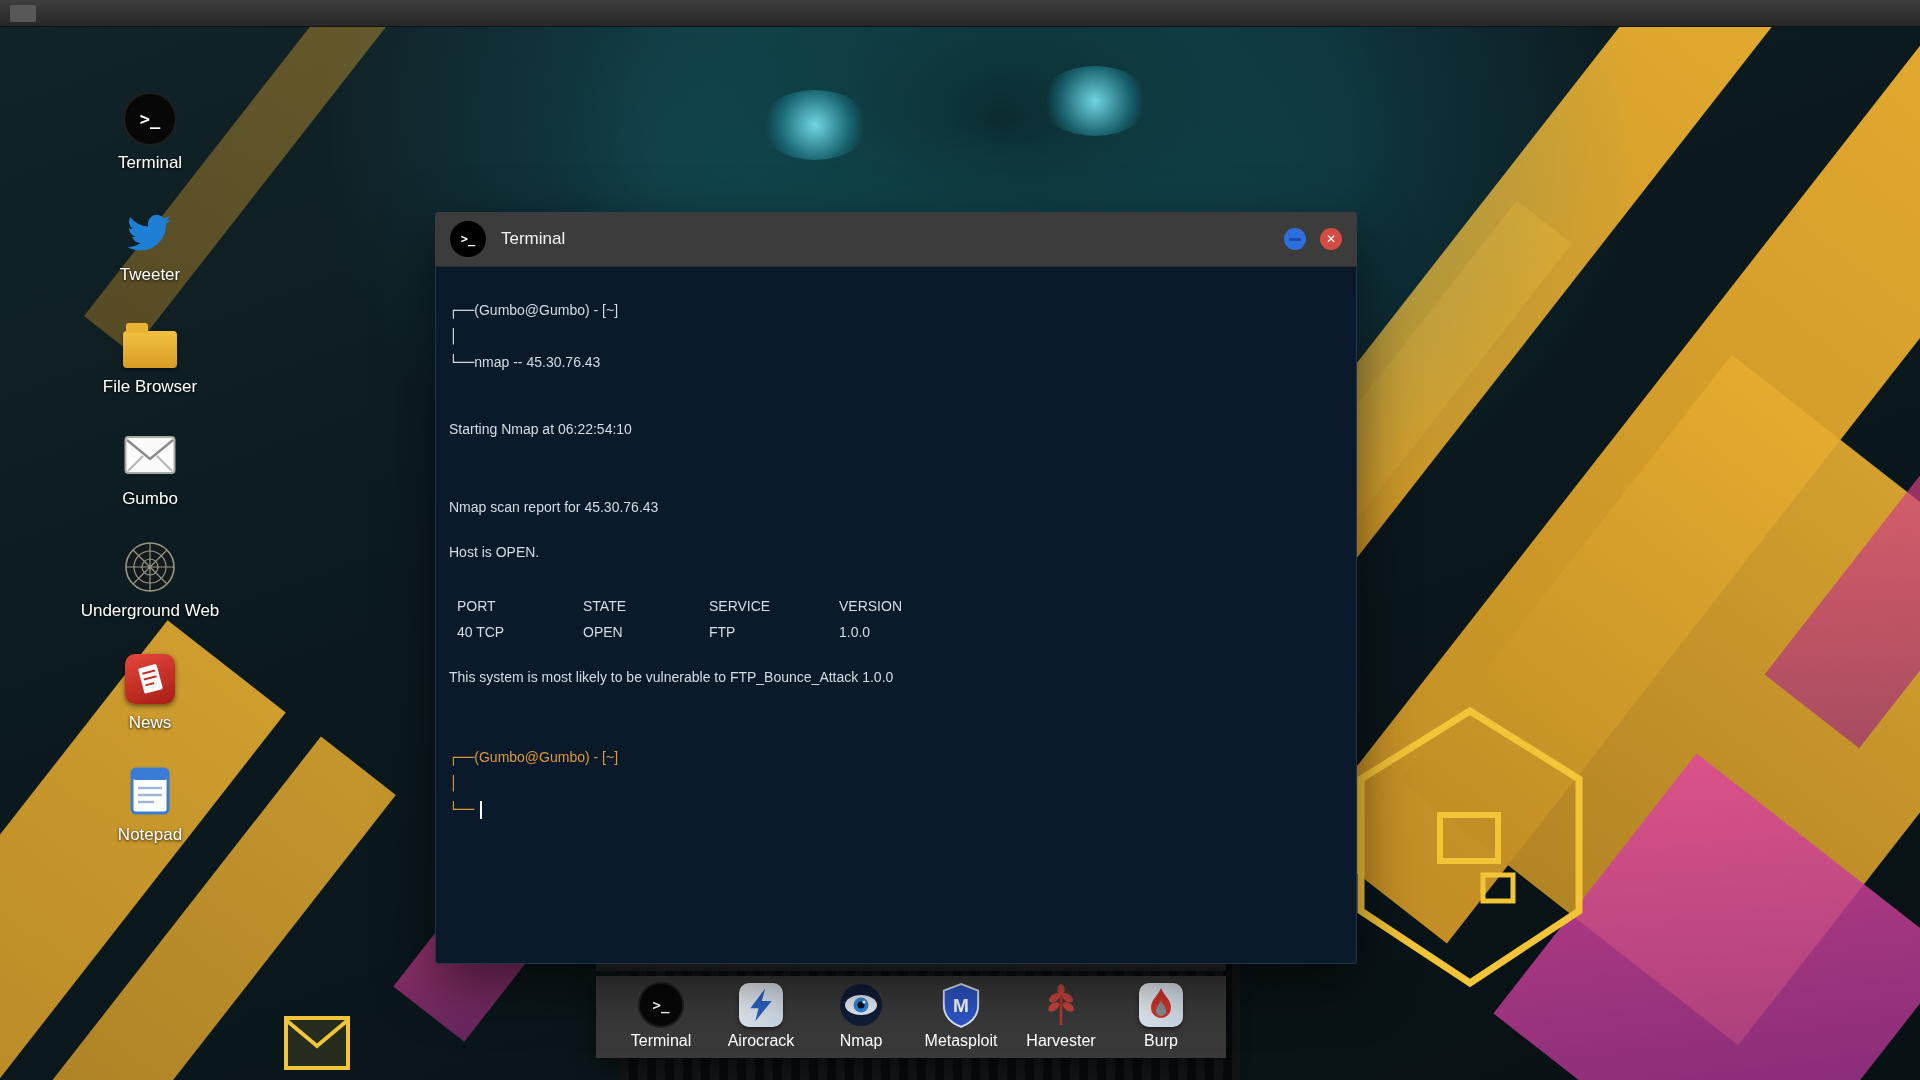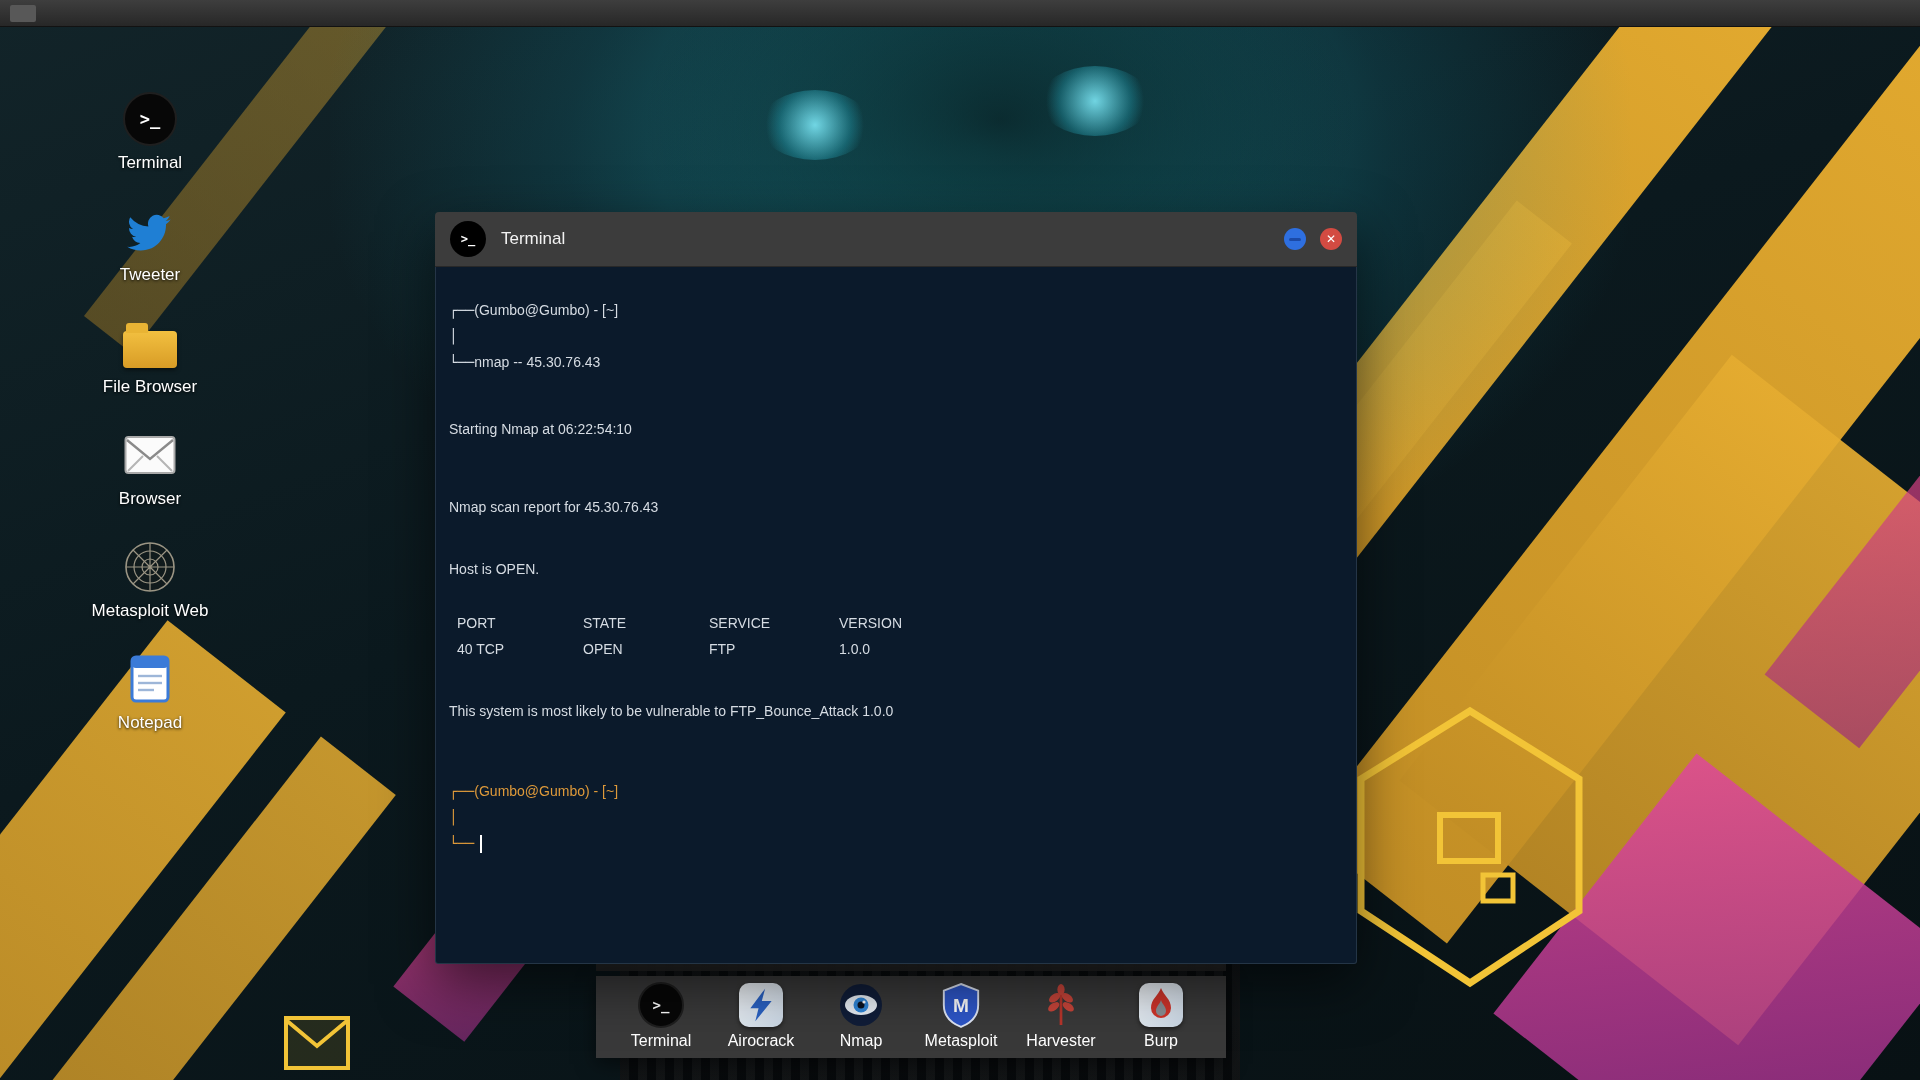--- a/index.html
+++ b/index.html
@@ -81,21 +81,21 @@
   .btn-min { width:22px; height:22px; border-radius:50%; background:#2e6fe0; position:relative; cursor:pointer; }
   .btn-min:after { content:""; position:absolute; left:5px; right:5px; top:10px; height:3px;
     background:#1b4aa8; border-radius:2px; }
   .btn-close { width:22px; height:22px; border-radius:50%; background:#d34b42; color:#fff;
     display:flex; align-items:center; justify-content:center; font-size:12px; font-weight:bold; cursor:pointer; }
   .term-body { background:#0b1a2b; height:697px; padding:30px 20px 16px 13px;
     border:1px solid rgba(130,150,170,0.22); border-top:none; border-radius:0 0 3px 3px;
     color:#d6dce3; font-size:14px; line-height:26px; overflow:hidden; }
   .box { font-family:"DejaVu Sans Mono",monospace; }
   .or { color:#df9a3a; }
-  .mt25{margin-top:36px;} .mt27{margin-top:41px;} .mt28{margin-top:28px;}
+  .mt25{margin-top:19px;} .mt27{margin-top:41px;} .mt28{margin-top:28px;}
   .mt52{margin-top:52px;} .mt54{margin-top:54px;}
   .ptable { display:grid; grid-template-columns:126px 126px 130px auto;margin-left:8px; }
   .cursor { display:inline-block; width:2px; height:18px; background:#fff; vertical-align:middle;
     margin-left:6px; animation:blink 1.1s steps(1) infinite; }
   @keyframes blink { 50% { opacity:0; } }
 
   
   .dock-back { position:absolute; left:596px; top:937px; width:630px; height:34px; z-index:7;
     background:linear-gradient(#343434,#262626); opacity:.92; border-radius:3px 3px 0 0; }
   .dock { position:absolute; left:596px; top:976px; width:630px; height:82px; z-index:8;
@@ -171,35 +171,50 @@
   </div>
 
   <div class="dicon">
     <div class="art">
       <svg width="52" height="40" viewBox="0 0 52 40">
         <rect x="1.5" y="2" width="49" height="36" rx="3" fill="#fbfbfb" stroke="#a9a9a9" stroke-width="2"></rect>
         <path d="M3 5 L26 24 L49 5" fill="none" stroke="#8a8a8a" stroke-width="2.4"></path>
         <path d="M4 36 L19 21 M48 36 L33 21" fill="none" stroke="#b5b5b5" stroke-width="2"></path>
       </svg>
     </div>
-    <div class="lbl">Browser</div>
+    <div class="lbl">Gumbo</div>
   </div>
 
   <div class="dicon">
     <div class="art">
       <svg width="54" height="54" viewBox="0 0 54 54">
         <circle cx="27" cy="27" r="24" fill="rgba(25,25,22,0.35)" stroke="#9b9584" stroke-width="1.6"></circle>
         <circle cx="27" cy="27" r="16" fill="none" stroke="#9b9584" stroke-width="1.2"></circle>
         <circle cx="27" cy="27" r="8" fill="none" stroke="#9b9584" stroke-width="1.2"></circle>
         <path d="M27 3 V51 M3 27 H51 M10 10 L44 44 M44 10 L10 44" stroke="#9b9584" stroke-width="1.2"></path>
       </svg>
     </div>
-    <div class="lbl">Metasploit Web</div>
-  </div>
-
+    <div class="lbl">Underground Web</div>
+  </div>
+
+  <div class="dicon">
+    <div class="art">
+      <div class="newsbox">
+        <svg width="34" height="34" viewBox="0 0 34 34">
+          <g transform="rotate(-15 17 17)">
+            <rect x="8" y="4" width="19" height="26" rx="2" fill="#ffffff"></rect>
+            <line x1="11" y1="10" x2="24" y2="10" stroke="#c23327" stroke-width="2"></line>
+            <line x1="11" y1="16" x2="24" y2="16" stroke="#c23327" stroke-width="2"></line>
+            <line x1="11" y1="22" x2="20" y2="22" stroke="#c23327" stroke-width="2"></line>
+          </g>
+        </svg>
+      </div>
+    </div>
+    <div class="lbl">News</div>
+  </div>
 
   <div class="dicon">
     <div class="art">
       <svg width="44" height="50" viewBox="0 0 44 50">
         <rect x="4" y="3" width="36" height="44" rx="4" fill="#ffffff" stroke="#3b7bd8" stroke-width="3"></rect>
         <rect x="4" y="3" width="36" height="11" rx="4" fill="#3b7bd8"></rect>
         <line x1="10" y1="22" x2="34" y2="22" stroke="#9db6d8" stroke-width="2.4"></line>
         <line x1="10" y1="29" x2="34" y2="29" stroke="#9db6d8" stroke-width="2.4"></line>
         <line x1="10" y1="36" x2="26" y2="36" stroke="#9db6d8" stroke-width="2.4"></line>
       </svg>

